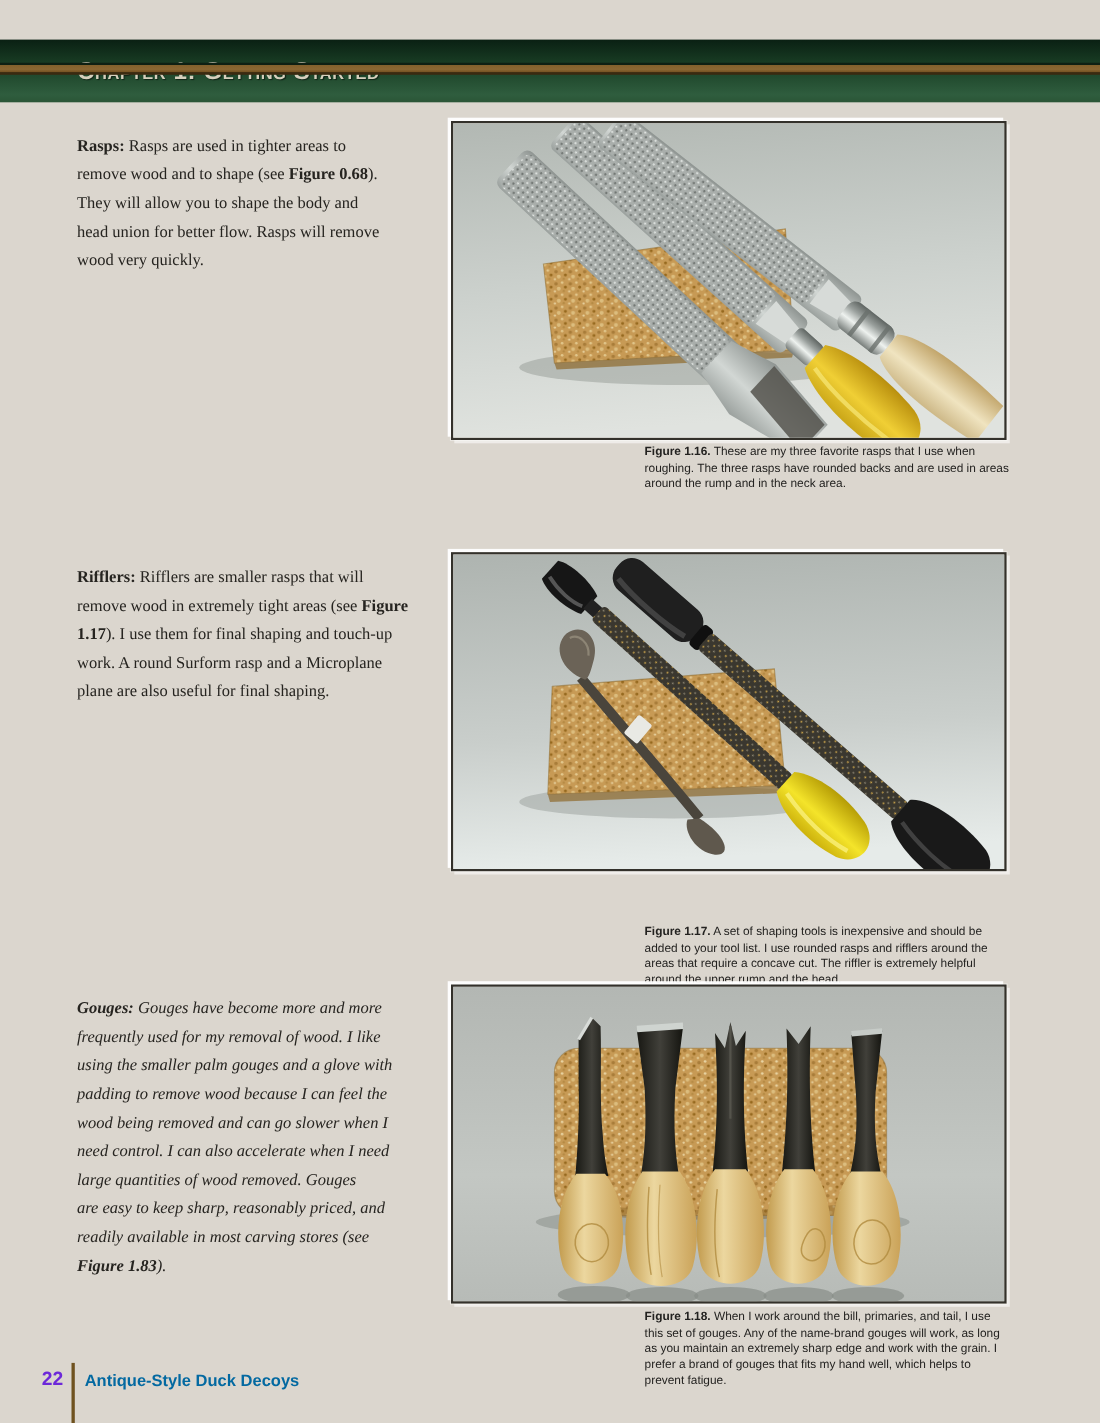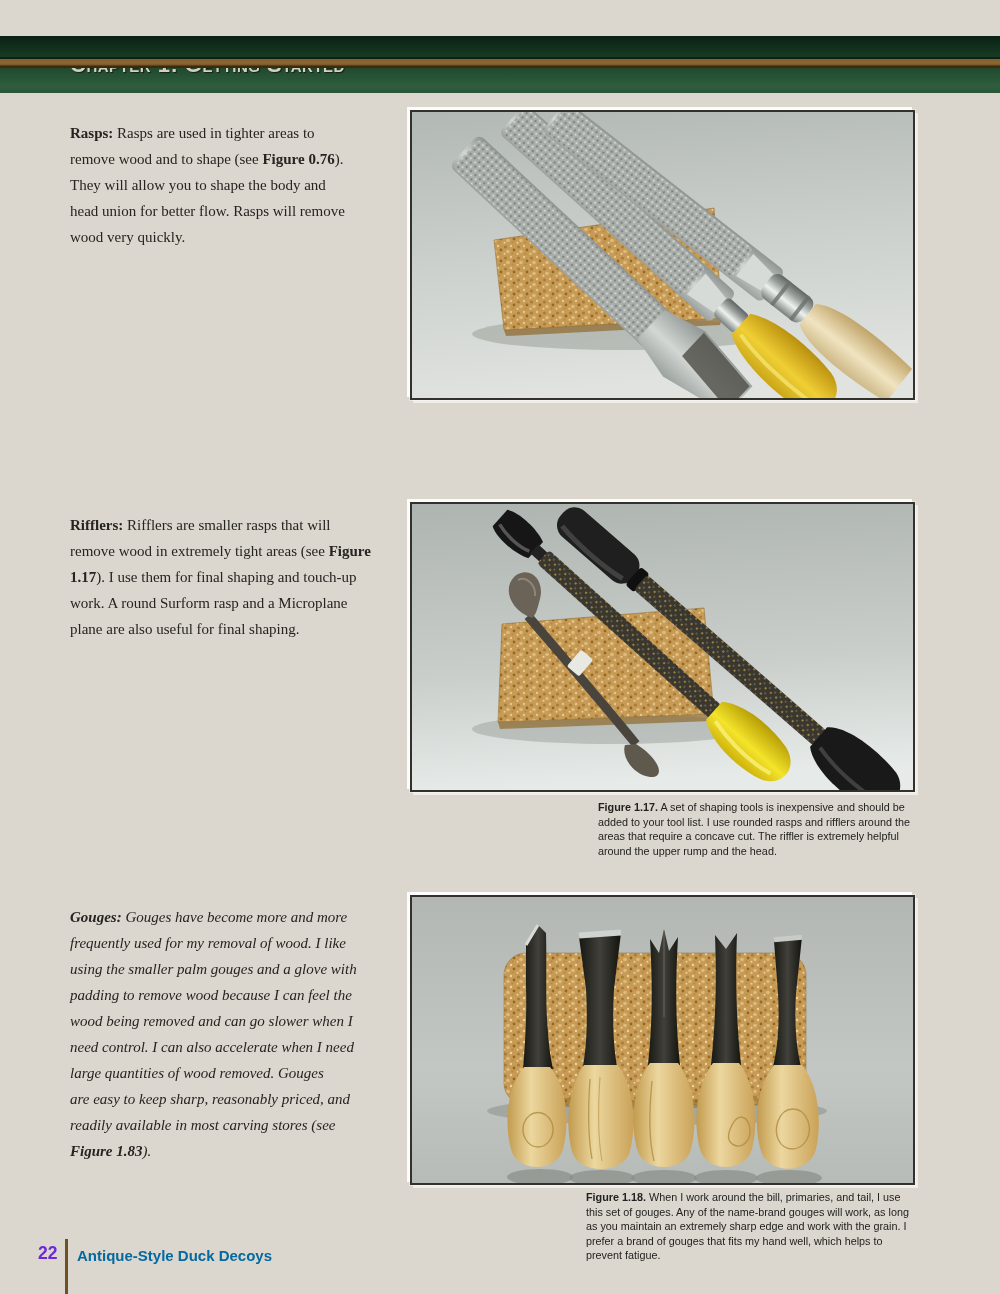--- a/index.html
+++ b/index.html
@@ -30,40 +30,40 @@
 
   .photo{position:absolute;left:410px;width:501px;height:286px;border:2px solid var(--photo-border);
     box-shadow:-3px -3px 0 rgba(255,255,255,.95),3px 3px 0 rgba(255,255,255,.55),0 0 0 1px rgba(255,255,255,.4);}
   #photo-1{top:110px;} #photo-2{top:502px;} #photo-3{top:895px;}
   .photo svg{display:block;width:100%;height:100%;}
 
   .caption{position:absolute;left:586px;width:334px;margin:0;
     font-family:"Liberation Sans",sans-serif;font-size:10.8px;line-height:14.6px;
     color:var(--caption);}
   .caption b{font-weight:700;}
-  #caption-1{top:404px;} #caption-2{top:800px;margin-left:12px;} #caption-3{top:1190px;}
+  #caption-1{top:404px;} #caption-2{top:840px;} #caption-3{top:1190px;}
 
   .footer-page-number{position:absolute;left:38px;top:1243px;margin:0;
     font-family:"Liberation Sans",sans-serif;font-weight:700;font-size:17.5px;color:#6d28d9;}
   .footer-rule{position:absolute;left:65px;top:1239px;width:3px;height:55px;background:var(--footer-rule);}
   .footer-book-title{position:absolute;left:77px;top:1247px;margin:0;
     font-family:"Liberation Sans",sans-serif;font-weight:700;font-size:15px;color:#0369a1;}
 </style>
 </head>
 <body>
 
 <div class="page">
 
   <div class="chapter-bar">
     <h1 class="chapter-title">Chapter 1: Getting Started</h1>
   </div>
   <div class="header-band"></div>
 
   <p class="para" id="para-rasps"><b>Rasps:</b><span> Rasps are used in tighter areas to
-remove wood and to shape (see </span><b>Figure 0.76</b><span>).
+remove wood and to shape (see </span><b>Figure 0.68</b><span>).
 They will allow you to shape the body and
 head union for better flow. Rasps will remove
 wood very quickly.</span></p>
 
   <p class="para" id="para-rifflers"><b>Rifflers:</b><span> Rifflers are smaller rasps that will
 remove wood in extremely tight areas (see </span><b>Figure
 1.17</b><span>). I use them for final shaping and touch-up
 work. A round Surform rasp and a Microplane
 plane are also useful for final shaping.</span></p>
 
@@ -147,20 +147,21 @@
       </g>
 
       <g transform="translate(52,38) rotate(-47)">
         <rect x="-22" y="0" width="44" height="300" rx="7" fill="url(#steel1)"></rect>
         <rect x="-20" y="4" width="40" height="252" rx="6" fill="url(#knurl1)"></rect>
         <polygon points="-20,256 20,256 32,300 24,372 -14,372 -30,300" fill="url(#steel1)"></polygon>
         <polygon points="-2,300 30,300 22,370 -10,370" fill="#55544e" opacity="0.85"></polygon>
       </g>
     </svg>
   </div>
+  <p class="caption" id="caption-1"><b>Figure 1.16.</b><span> These are my three favorite rasps that I use when roughing. The three rasps have rounded backs and are used in areas around the rump and in the neck area.</span></p>
 
   <div class="photo" id="photo-2">
     <svg viewBox="0 0 501 286">
       <defs>
         <linearGradient id="bg2" x1="0" y1="0" x2="0.1" y2="1">
           <stop offset="0" stop-color="#aeb4b0"></stop>
             <stop offset="0.6" stop-color="#c9cecb"></stop>
             <stop offset="1" stop-color="#e6ebe9"></stop>
         </linearGradient>
         <linearGradient id="yellow2" x1="0" y1="0" x2="1" y2="0">

